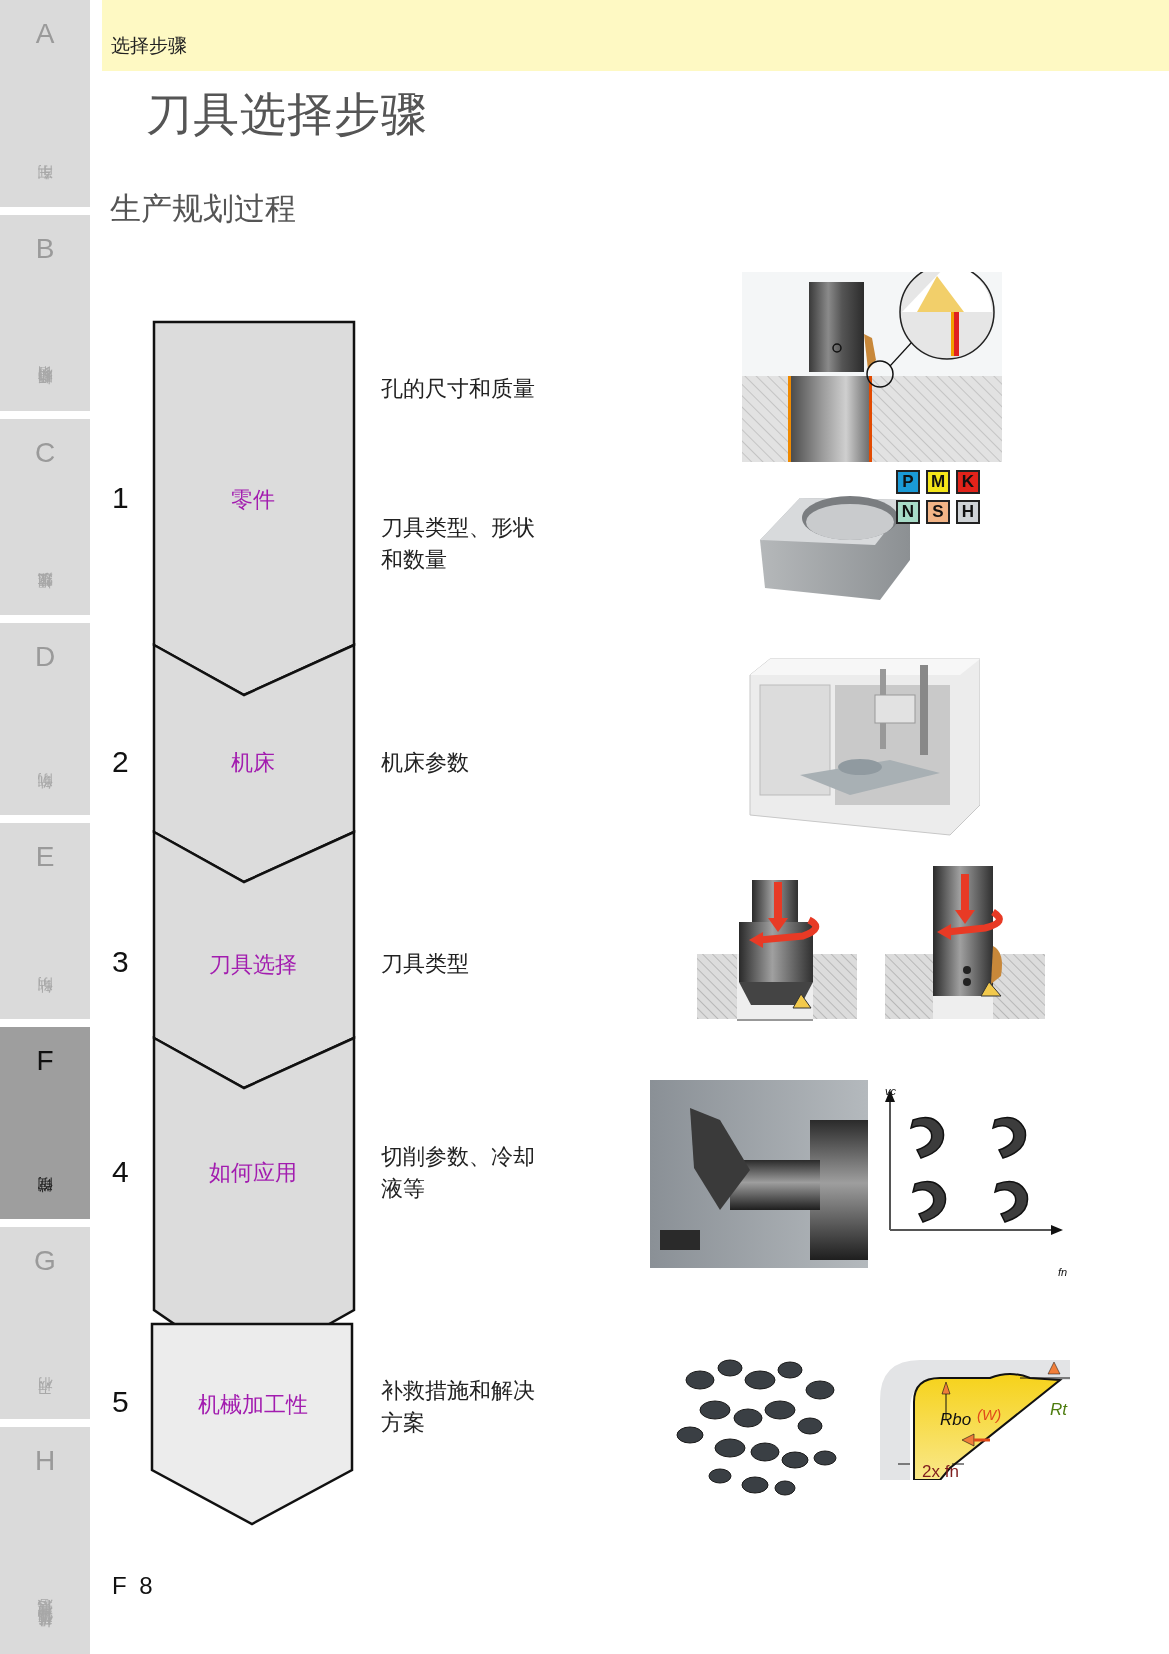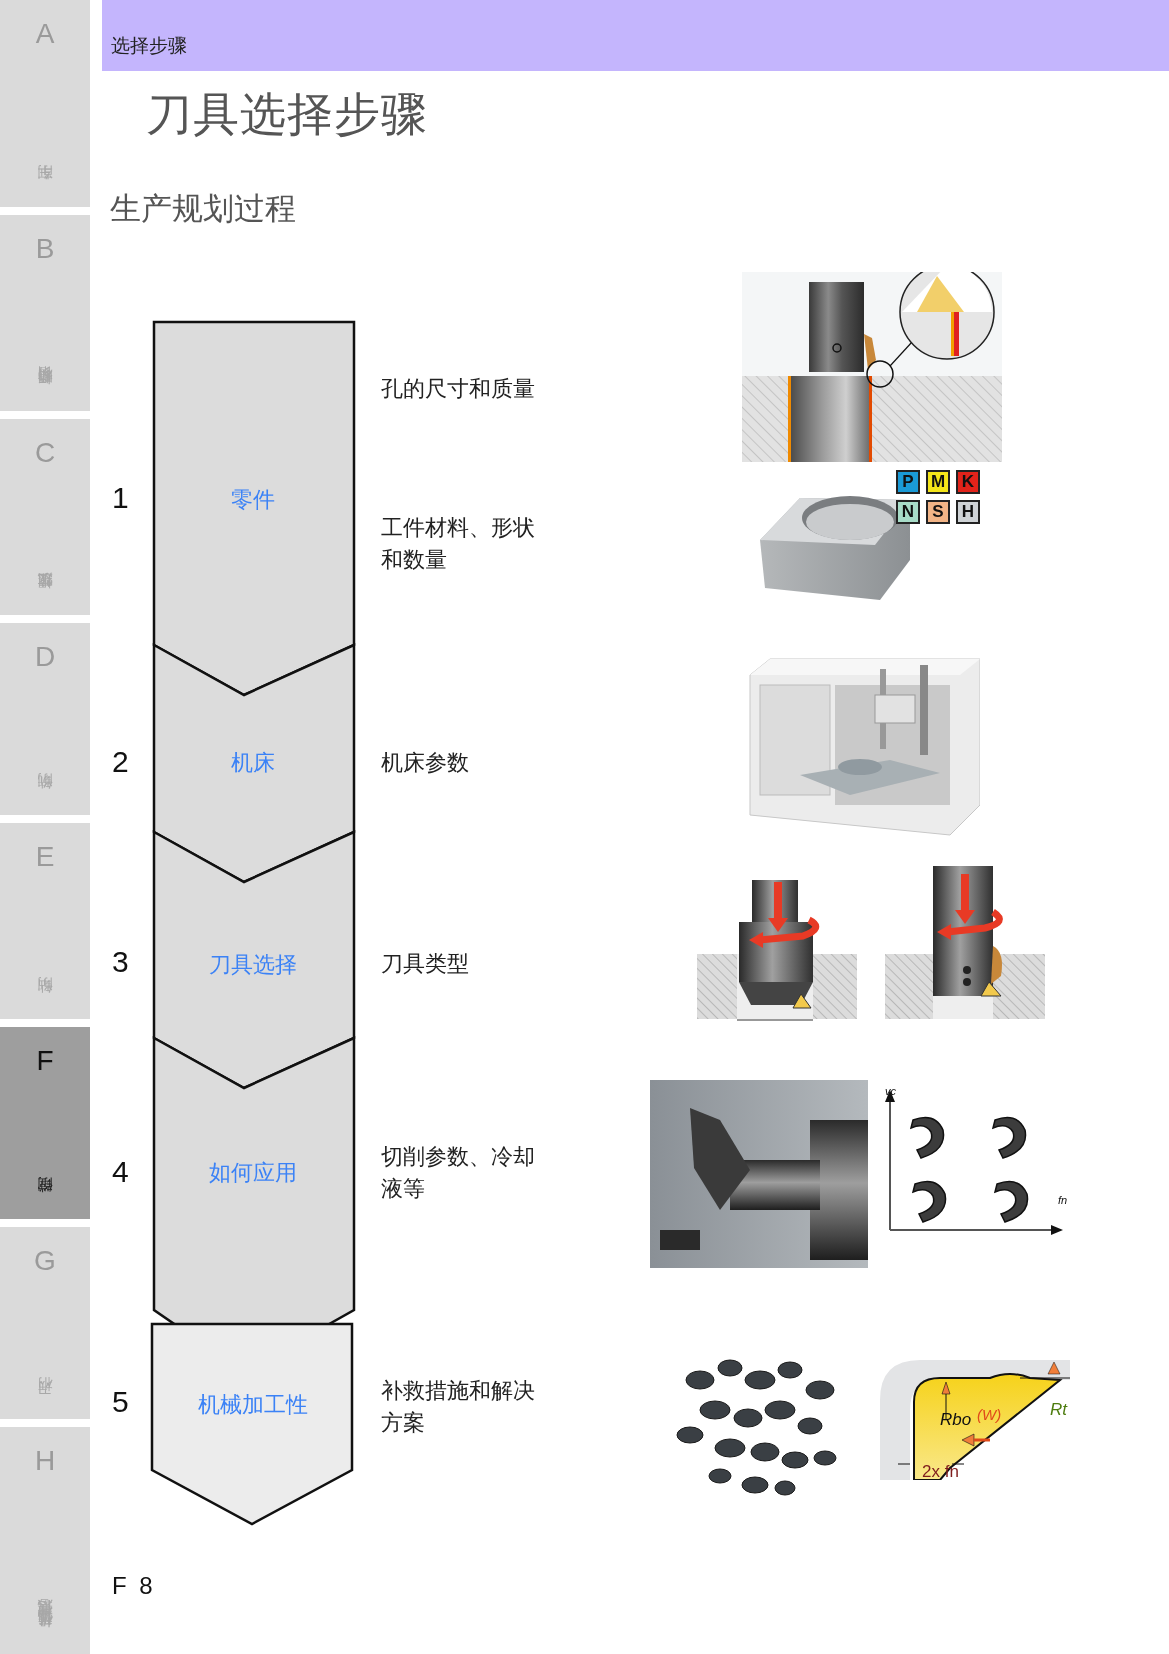--- a/index.html
+++ b/index.html
@@ -8,30 +8,30 @@
 
   
   .side-tab { position: absolute; left: 0; width: 90px; background: #dadada; }
   .side-tab.active { background: #9e9e9e; }
   .side-tab .letter { position: absolute; top: 18px; left: 0; width: 100%; text-align: center; font-family: "Liberation Sans", sans-serif; font-size: 28px; color: #9a9a9a; }
   .side-tab.active .letter { color: #111; }
   .side-tab .vlabel { position: absolute; bottom: 14px; left: 36px; writing-mode: vertical-rl; transform: rotate(180deg); font-size: 15px; color: #a8a8a8; letter-spacing: 1px; line-height: 18px; }
   .side-tab.active .vlabel { color: #222; }
 
   
-  .header-band { position: absolute; left: 102px; top: 0; width: 1067px; height: 71px; background: #c4b5fd; }
+  .header-band { position: absolute; left: 102px; top: 0; width: 1067px; height: 71px; background: #fef9c3; }
   .header-band .crumb { position: absolute; left: 9px; bottom: 12px; font-family: "DejaVu Serif", serif; font-size: 19px; color: #222; }
 
   .page-title { position: absolute; left: 110px; top: 84px; font-size: 46px; color: #555; font-weight: normal; letter-spacing: 1px; margin-left: 36px; }
   .section-title { position: absolute; left: 110px; top: 188px; font-size: 31px; color: #555; font-weight: normal; }
 
   
   .flow-svg { position: absolute; left: 140px; top: 310px; }
   .step-num { position: absolute; left: 112px; font-family: "Liberation Sans", sans-serif; font-size: 30px; color: #111; }
-  .step-label { position: absolute; width: 206px; left: 150px; text-align: center; font-family: "DejaVu Serif", serif; font-size: 22px; color: #3b82f6; }
+  .step-label { position: absolute; width: 206px; left: 150px; text-align: center; font-family: "DejaVu Serif", serif; font-size: 22px; color: #a21caf; }
   .desc { position: absolute; left: 381px; font-family: "DejaVu Serif", serif; font-size: 22px; color: #222; line-height: 32px; }
 
   .page-num { position: absolute; left: 112px; top: 1572px; font-family: "Liberation Sans", sans-serif; font-size: 24px; color: #111; letter-spacing: 3px; }
 
   .illus { position: absolute; }
   .iso-badge { position: absolute; width: 24px; height: 24px; border: 2px solid #222; font-family: "Liberation Sans", sans-serif; font-weight: bold; font-size: 17px; text-align: center; line-height: 20px; color: #111; }
   .axis-label { position: absolute; font-family: "Liberation Sans", sans-serif; font-style: italic; font-size: 11px; color: #111; text-align: right; }
 </style>
 </head>
 <body>
@@ -95,21 +95,21 @@
 <span class="step-num" style="top:1155px">4</span>
 <span class="step-num" style="top:1385px">5</span>
 
 <span class="step-label" style="top:485px">零件</span>
 <span class="step-label" style="top:748px">机床</span>
 <span class="step-label" style="top:950px">刀具选择</span>
 <span class="step-label" style="top:1158px">如何应用</span>
 <span class="step-label" style="top:1390px">机械加工性</span>
 
 <div class="desc" style="top:373px">孔的尺寸和质量</div>
-<div class="desc" style="top:512px; white-space:pre-line">工件材料、形状
+<div class="desc" style="top:512px; white-space:pre-line">刀具类型、形状
 和数量</div>
 <div class="desc" style="top:747px">机床参数</div>
 <div class="desc" style="top:948px">刀具类型</div>
 <div class="desc" style="top:1141px; white-space:pre-line">切削参数、冷却
 液等</div>
 <div class="desc" style="top:1375px; white-space:pre-line">补救措施和解决
 方案</div>
 
 <svg class="illus" style="left:742px; top:272px" width="260" height="190" viewBox="0 0 260 190">
   <defs>
@@ -242,21 +242,21 @@
   <line x1="5" y1="142" x2="170" y2="142" stroke="#555" stroke-width="2"></line>
   <polygon points="166,137 178,142 166,147" fill="#111"></polygon>
   <g fill="#3c3c3c" stroke="#111" stroke-width="1.5">
     <path d="M28 32 q22 -8 30 10 q4 20 -22 28 l-4 -8 q18 -6 14 -18 q-6 -10 -20 -4 z"></path>
     <path d="M110 32 q22 -8 30 10 q4 20 -22 28 l-4 -8 q18 -6 14 -18 q-6 -10 -20 -4 z"></path>
     <path d="M30 96 q22 -8 30 10 q4 20 -22 28 l-4 -8 q18 -6 14 -18 q-6 -10 -20 -4 z"></path>
     <path d="M112 96 q22 -8 30 10 q4 20 -22 28 l-4 -8 q18 -6 14 -18 q-6 -10 -20 -4 z"></path>
   </g>
 </svg>
 <span class="axis-label" style="left:885px; top:1085px">vc</span>
-<span class="axis-label" style="left:1058px; top:1194px">fn</span>
+<span class="axis-label" style="left:1058px; top:1266px">fn</span>
 
 <svg class="illus" style="left:660px; top:1340px" width="200" height="165" viewBox="0 0 200 165">
   <g fill="#3a3f44" stroke="#1a1a1a" stroke-width="1">
     <ellipse cx="40" cy="40" rx="14" ry="9"></ellipse>
       <ellipse cx="70" cy="28" rx="12" ry="8"></ellipse>
       <ellipse cx="100" cy="40" rx="15" ry="9"></ellipse>
     <ellipse cx="130" cy="30" rx="12" ry="8"></ellipse>
       <ellipse cx="160" cy="50" rx="14" ry="9"></ellipse>
       <ellipse cx="55" cy="70" rx="15" ry="9"></ellipse>
     <ellipse cx="88" cy="78" rx="14" ry="9"></ellipse>

